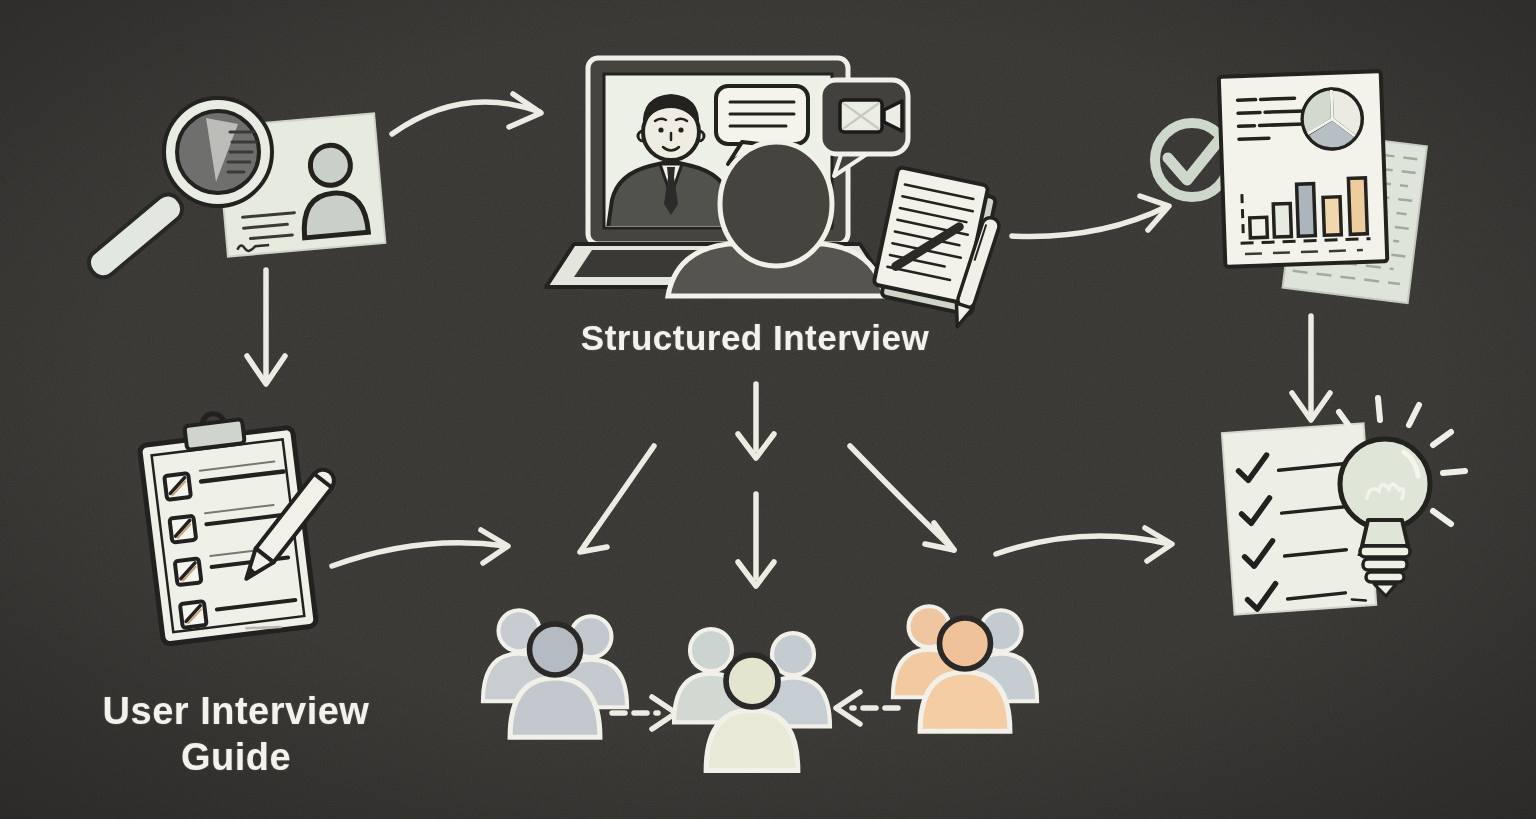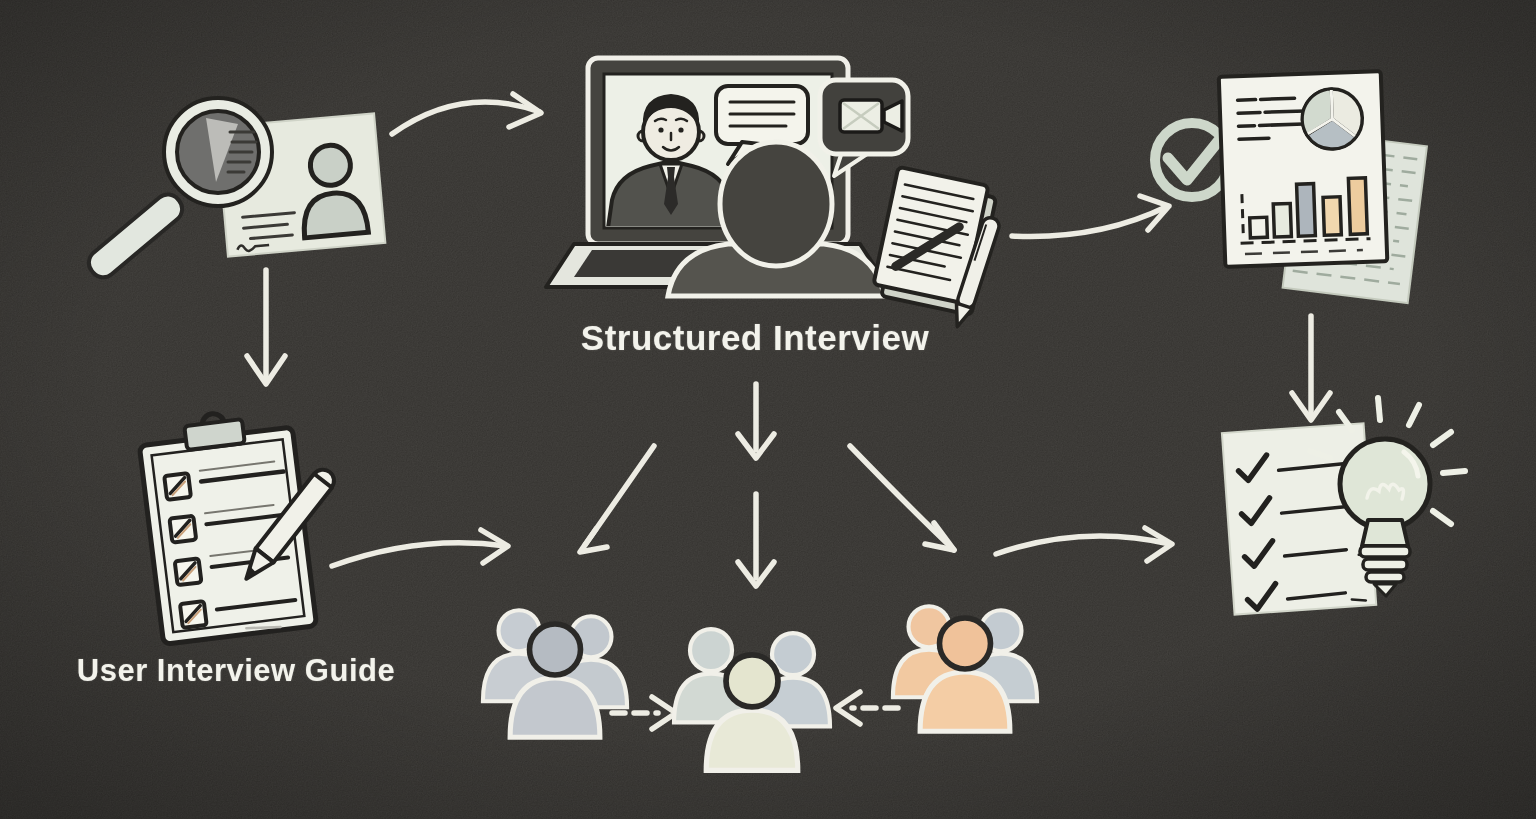--- a/index.html
+++ b/index.html
@@ -7,21 +7,21 @@
     position:relative;width:1536px;height:819px;overflow:hidden;
     background-color:#6d28d9;
     font-family:"Liberation Sans", sans-serif;
   }
   .stage svg{position:absolute;left:0;top:0;}
   .label{
     position:absolute;color:#f3f3ec;font-weight:bold;text-align:center;
     letter-spacing:.5px;text-shadow:0 0 2px rgba(240,240,230,.25);
   }
   .label-si{left:460px;top:318px;width:590px;font-size:35px;}
-  .label-uig{left:66px;top:648px;width:340px;font-size:31px;line-height:46px;}
+  .label-uig{left:66px;top:688px;width:340px;font-size:38px;line-height:46px;}
   .label-an{left:1150px;top:636px;width:300px;font-size:34px;}
 </style>
 </head>
 <body>
 
 <div class="stage">
 
 <svg width="1536" height="819" viewBox="0 0 1536 819">
   <defs>
     <filter id="grain" x="0" y="0" width="100%" height="100%">

